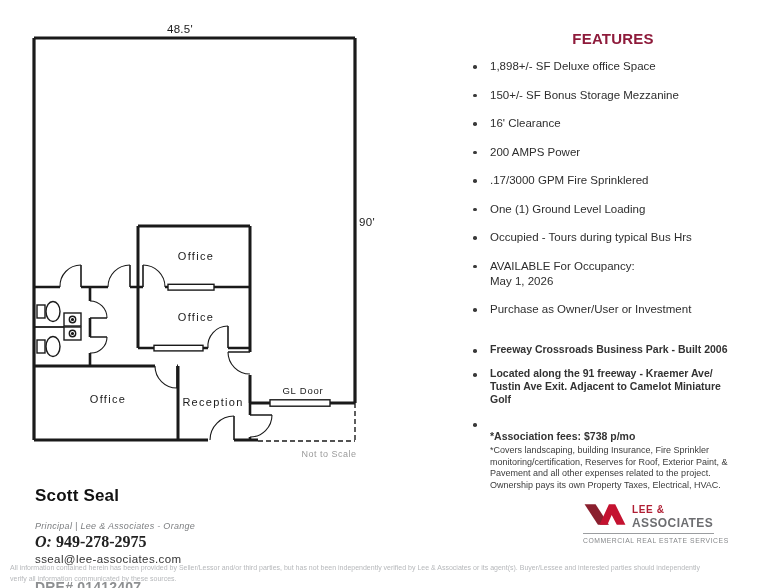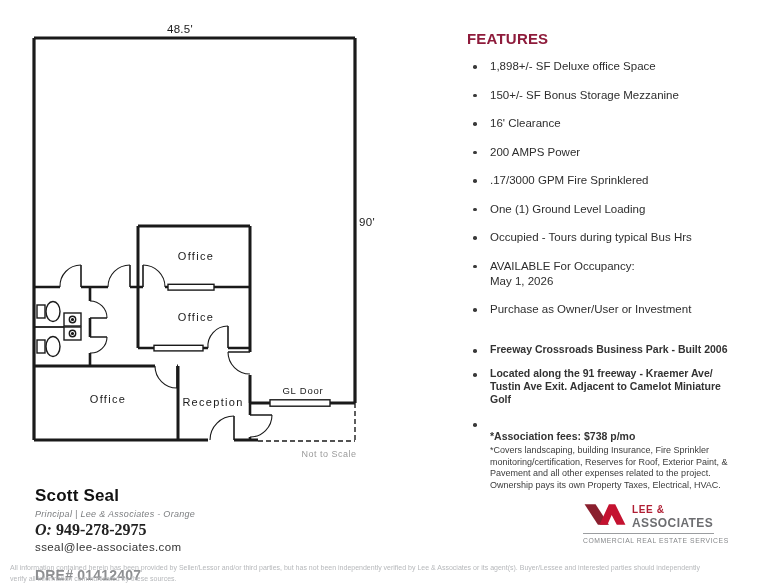--- a/index.html
+++ b/index.html
@@ -8,36 +8,36 @@
 
   
   #plan{position:absolute;left:0;top:0;width:455px;height:470px;}
   #plan text{font-family:"Liberation Sans","DejaVu Sans",sans-serif;fill:#1a1a1a;}
   .room-label{font-size:11px;letter-spacing:1.3px;}
   .small-label{font-size:9.5px;letter-spacing:.8px;}
   .dim-label{font-size:11.5px;letter-spacing:.3px;}
   .muted-label{font-size:9px;fill:#9b9b9b !important;letter-spacing:.5px;}
 
   
-  .section-title{margin:0;font-size:15px;font-weight:bold;color:#8E1B3B;letter-spacing:.2px;}
+  .section-title{margin:0;font-size:15px;font-weight:bold;color:#8E1B3B;letter-spacing:.2px;text-align:center;}
   #features{position:absolute;left:467px;top:30px;width:292px;}
   #notes{position:absolute;left:467px;top:331px;width:292px;}
   ul.blist{list-style:none;margin:12px 0 0 0;padding:0;}
   ul.blist li{position:relative;padding-left:23px;white-space:pre-line;}
   ul.blist li::before{content:"";position:absolute;left:6px;top:6px;width:3.5px;height:3.5px;
       border-radius:50%;background:#3a3a3a;}
   #features li{font-size:11.5px;line-height:15px;margin-bottom:13.5px;color:#2e2e2e;}
   #notes li{font-size:10.5px;line-height:13px;font-weight:bold;margin-bottom:11px;color:#333;}
   #notes .subnote{display:block;font-weight:normal;font-size:9px;line-height:11.6px;
       margin-top:2px;color:#3c3c3c;white-space:pre-line;}
 
   
   #contact{position:absolute;left:35px;top:486px;}
   .c-name{font-size:17px;font-weight:bold;color:#111;letter-spacing:.2px;}
-  .c-role{font-size:9px;font-style:italic;color:#7c7e80;margin-top:3px;letter-spacing:.3px;}
+  .c-role{font-size:9px;font-style:italic;color:#7c7e80;margin-top:15px;letter-spacing:.3px;}
   .c-phone{font-family:"Liberation Serif","DejaVu Serif",serif;font-size:16px;font-weight:600;
       color:#222;margin-top:2px;}
   .c-phone .olabel{font-style:italic;}
   .c-email{font-size:11.5px;color:#333;margin-top:2px;letter-spacing:.4px;}
   .c-dre{font-size:14px;font-weight:bold;color:#8d8f91;margin-top:14px;letter-spacing:.2px;}
 
   
   #logo{position:absolute;left:583px;top:499px;width:176px;}
   .logo-row{display:flex;align-items:flex-end;}
   .logo-names{margin-left:5px;padding-top:2px;}

